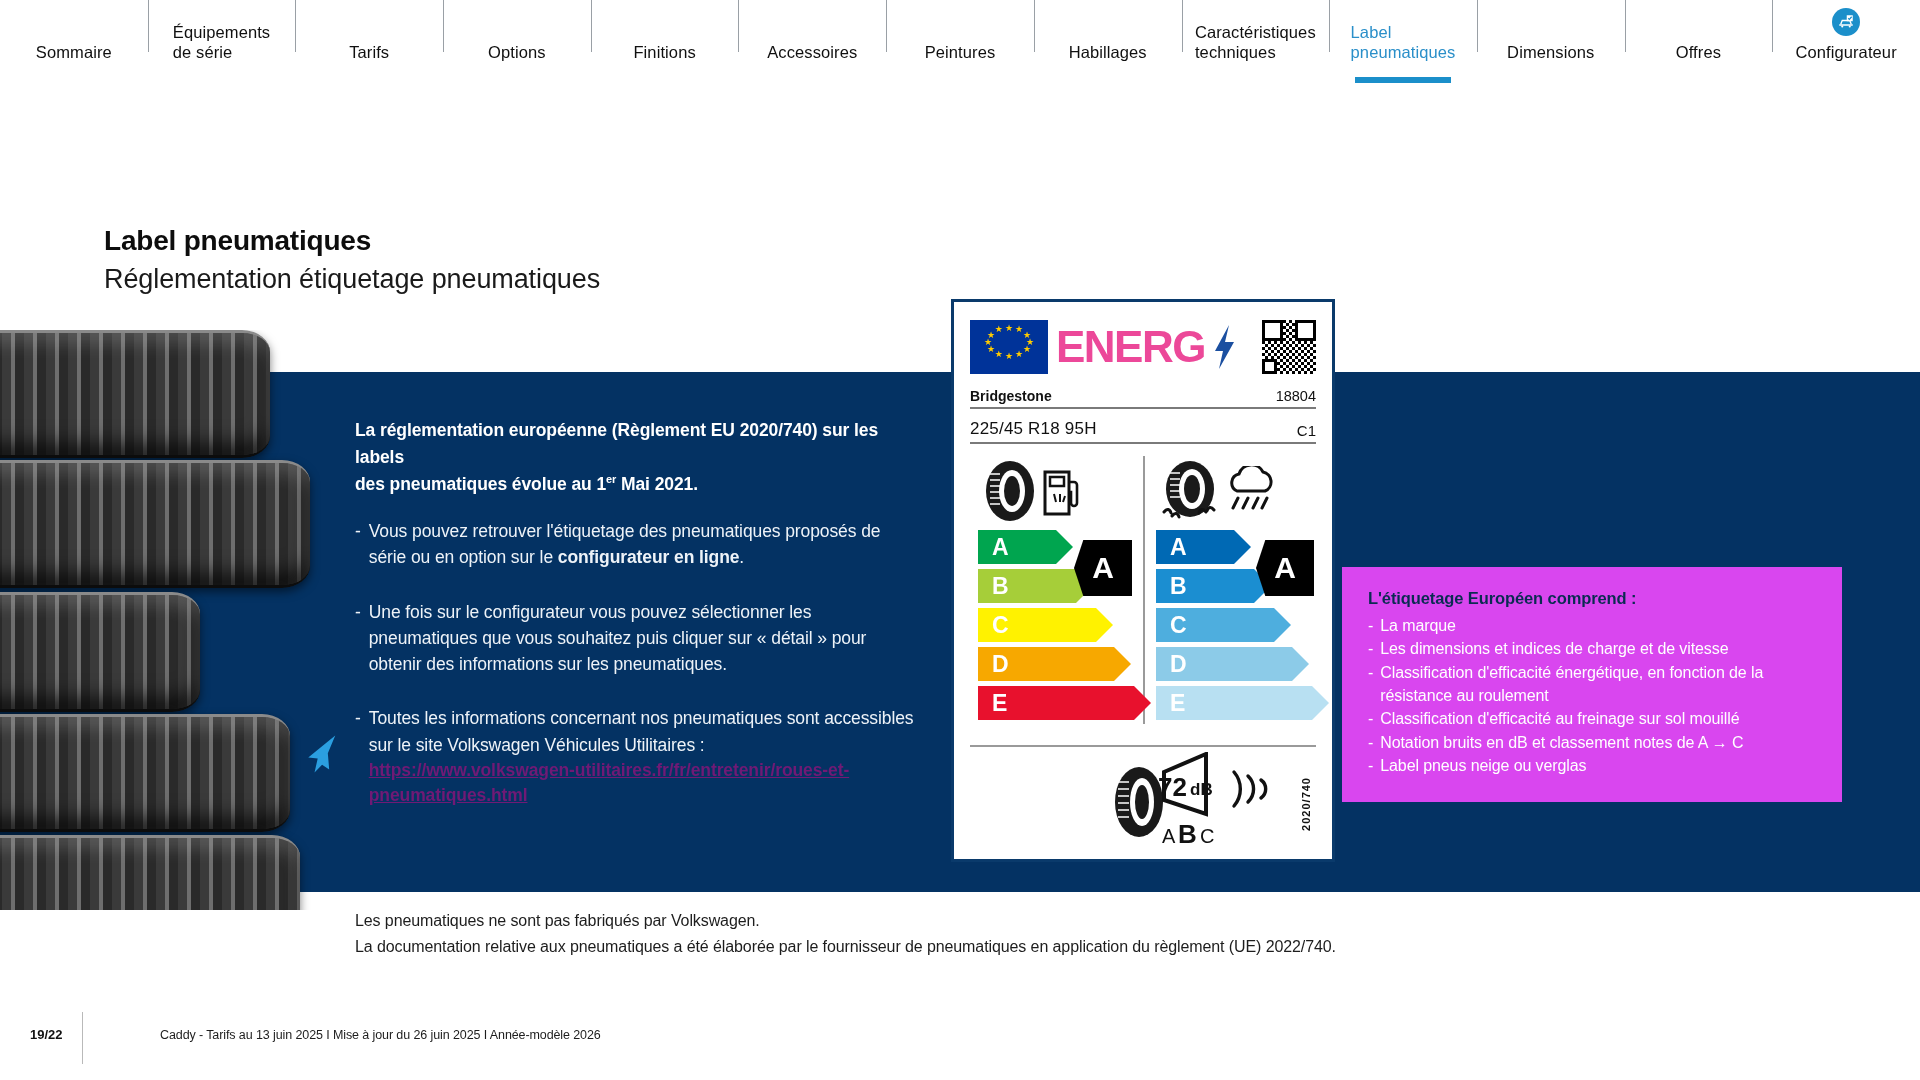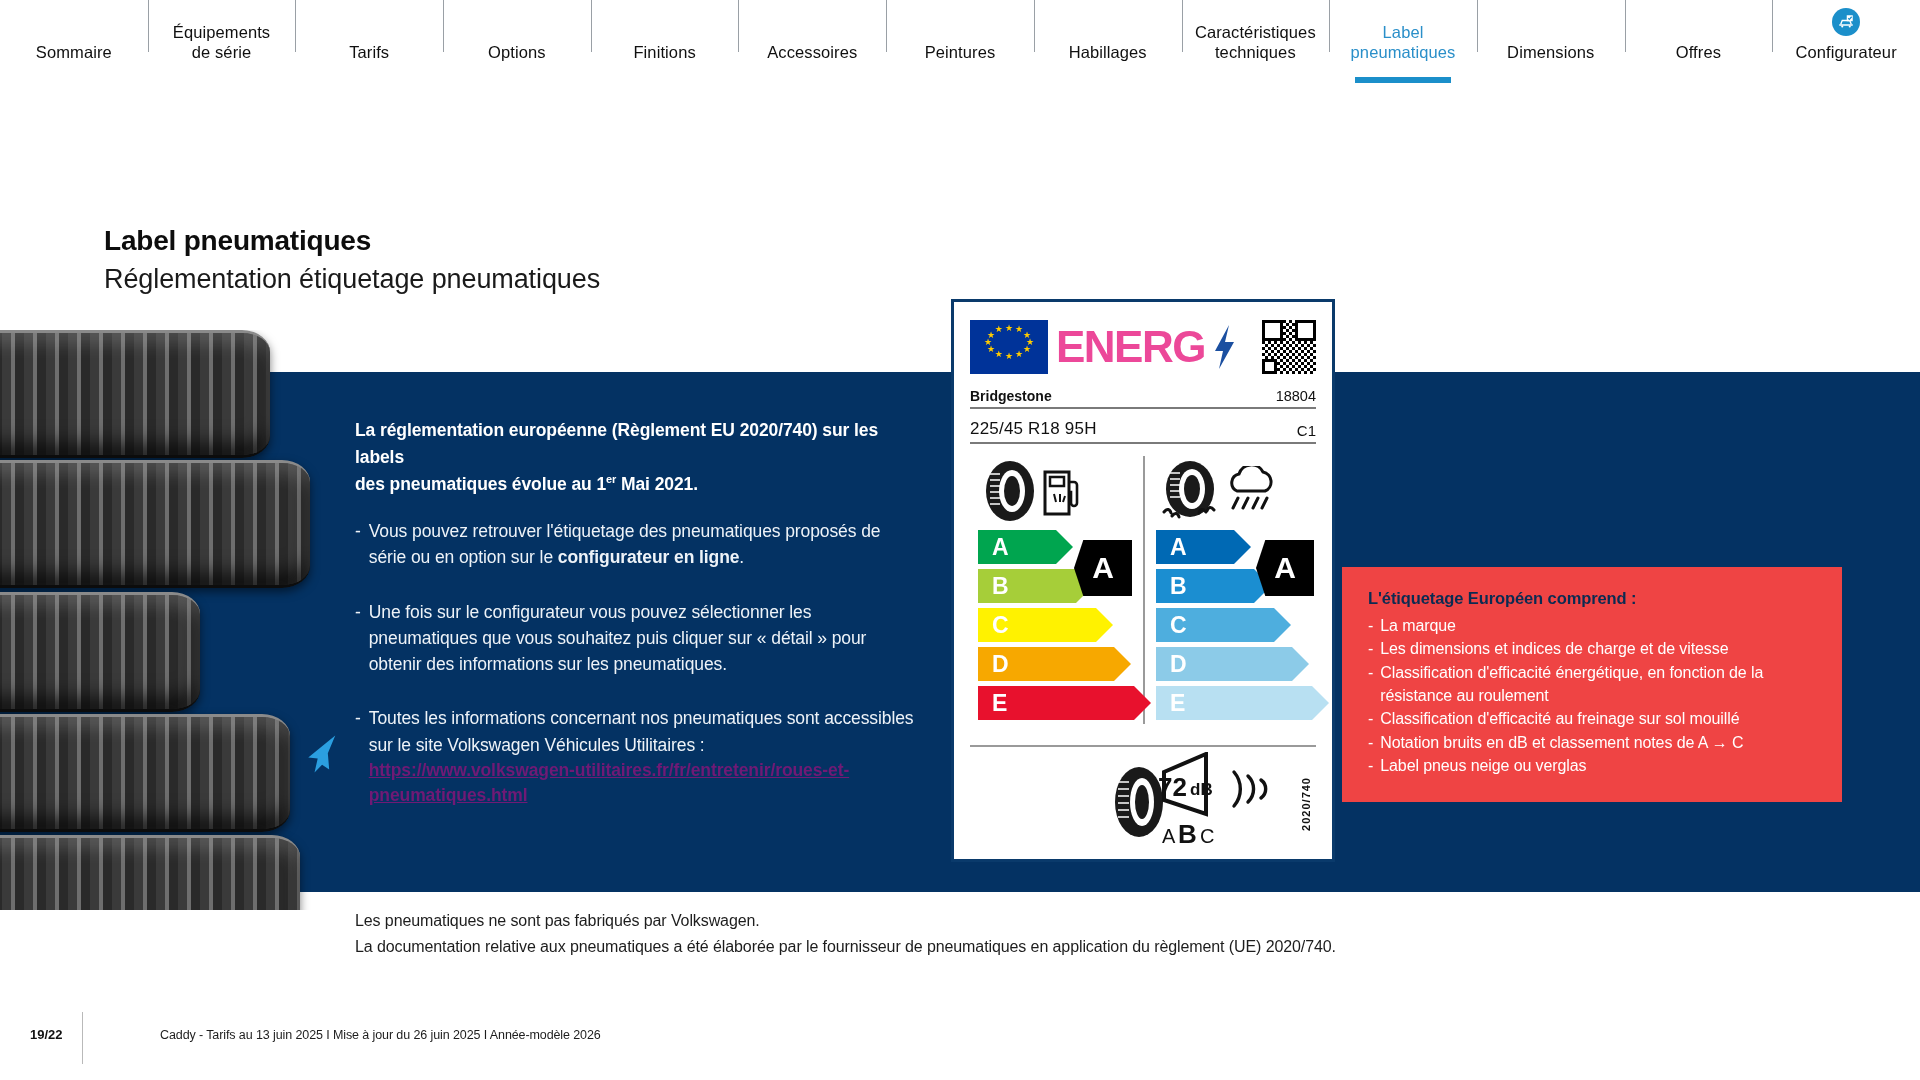--- a/index.html
+++ b/index.html
@@ -22,21 +22,21 @@
     flex:1 1 0; height:108px; position:relative;
     display:flex; flex-direction:column; align-items:center; justify-content:flex-end;
     padding-bottom:46px;
     cursor:pointer;
   }
   .nav-item + .nav-item::before{
     content:""; position:absolute; left:0; top:0; width:1px; height:52px;
     background:#9aa0a6;
   }
   .nav-label{
-    font-size:16.5px; line-height:20px; text-align:center; color:#101010;
+    font-size:16.5px; line-height:20px; text-align:left; color:#101010;
     letter-spacing:0.1px; white-space:pre-line;
   }
   .nav-item.active .nav-label{ color:#2a8fc9; }
   .nav-underline{
     position:absolute; bottom:25px; left:50%; transform:translateX(-50%);
     width:96px; height:6px; background:#1b8fca; display:none;
   }
   .nav-item.active .nav-underline{ display:block; }
   .nav-item.icon-item{ padding-bottom:46px; }
   .cfg-icon{
@@ -182,21 +182,21 @@
   .noise-graphic{ position:relative; width:210px; height:96px; }
   .reg-vert{
     position:absolute; right:4px; bottom:18px;
     font-size:11px; font-weight:bold; color:#111;
     writing-mode:vertical-rl; transform:rotate(180deg); letter-spacing:1px;
   }
 
   
   #info-box{
     position:absolute; left:1342px; top:567px; width:500px; height:235px;
-    background:#ef4444; padding:22px 26px 18px 26px;
+    background:#d946ef; padding:22px 26px 18px 26px;
   }
   #info-title{
     color:#0b2b52; font-size:16.5px; font-weight:bold; margin-bottom:6px; letter-spacing:-0.1px;
   }
   .info-item{
     color:#ffffff; font-size:16px; line-height:1.46; display:flex; gap:7px; letter-spacing:-0.1px;
   }
   .info-item .dash{ flex:0 0 auto; }
 
   
@@ -507,18 +507,18 @@
     <span>Notation bruits en dB et classement notes de A → C</span>
   </div>
   <div class="info-item">
     <span class="dash">-</span>
     <span>Label pneus neige ou verglas</span>
   </div>
 </div>
 
 <div id="disclaimer">
   <div>Les pneumatiques ne sont pas fabriqués par Volkswagen.</div>
-  <div>La documentation relative aux pneumatiques a été élaborée par le fournisseur de pneumatiques en application du règlement (UE) 2020/740.</div>
+  <div>La documentation relative aux pneumatiques a été élaborée par le fournisseur de pneumatiques en application du règlement (UE) 2022/740.</div>
 </div>
 
 <div id="page-num">19/22</div>
 <div id="page-sep"></div>
 <div id="footer-text">Caddy - Tarifs au 13 juin 2025 I Mise à jour du 26 juin 2025 I Année-modèle 2026</div>
 
 </body></html>

